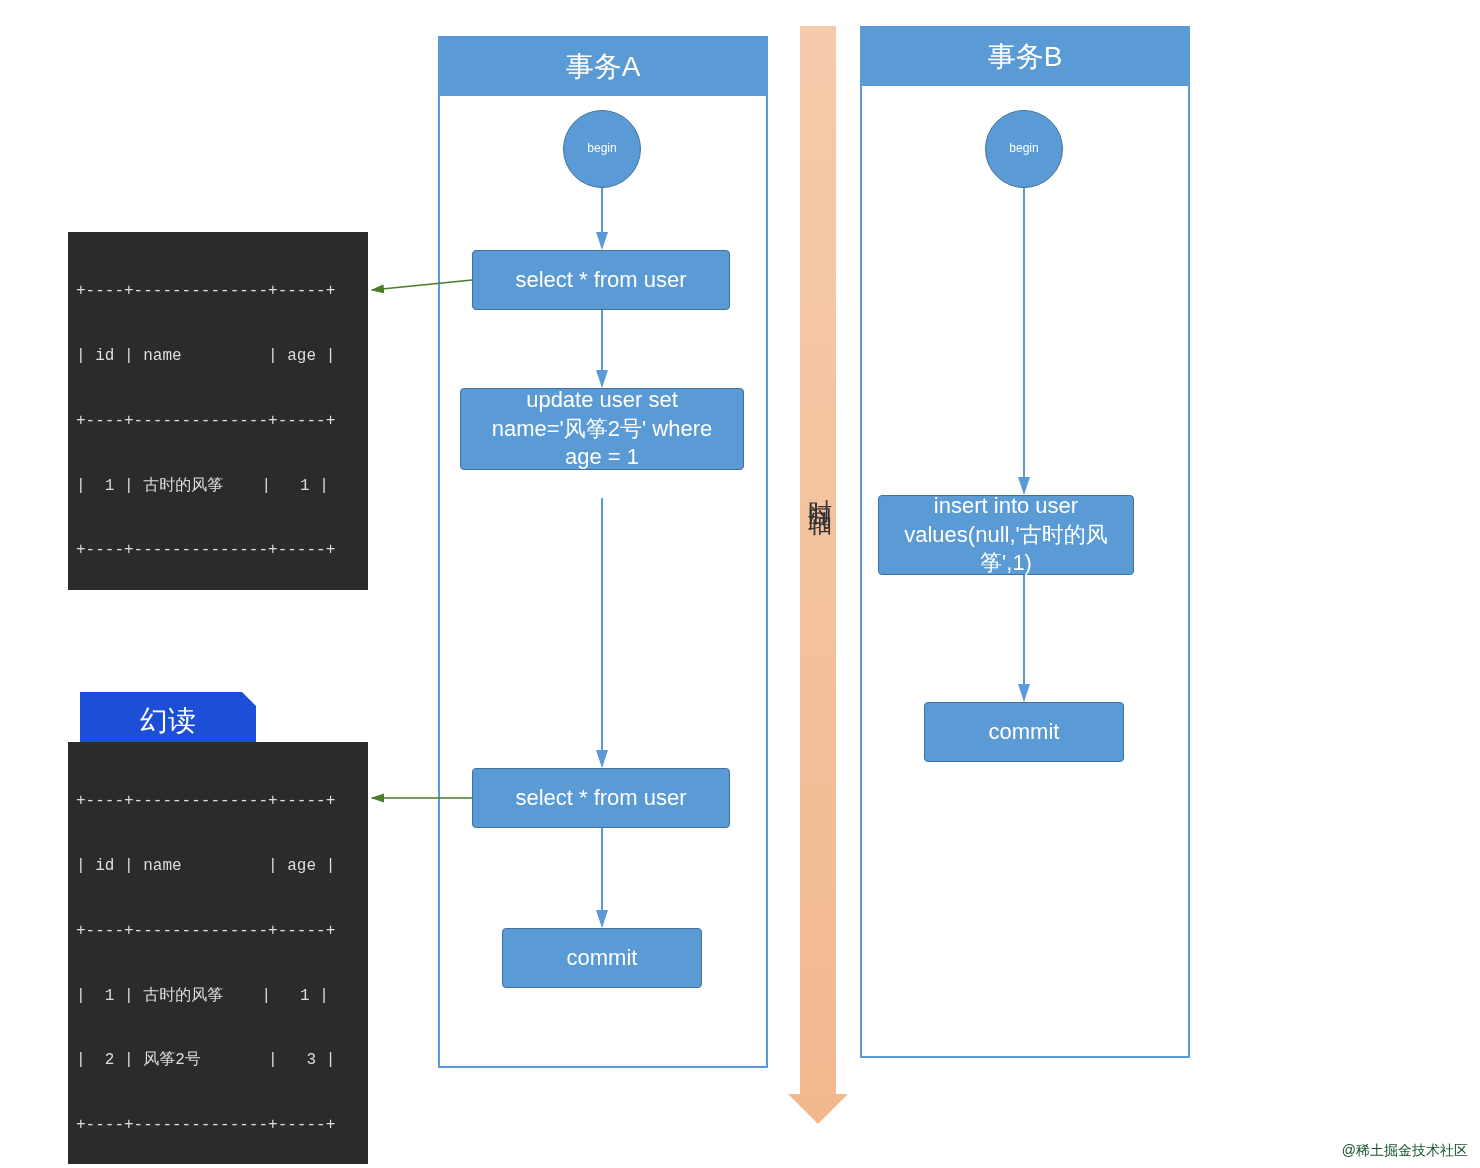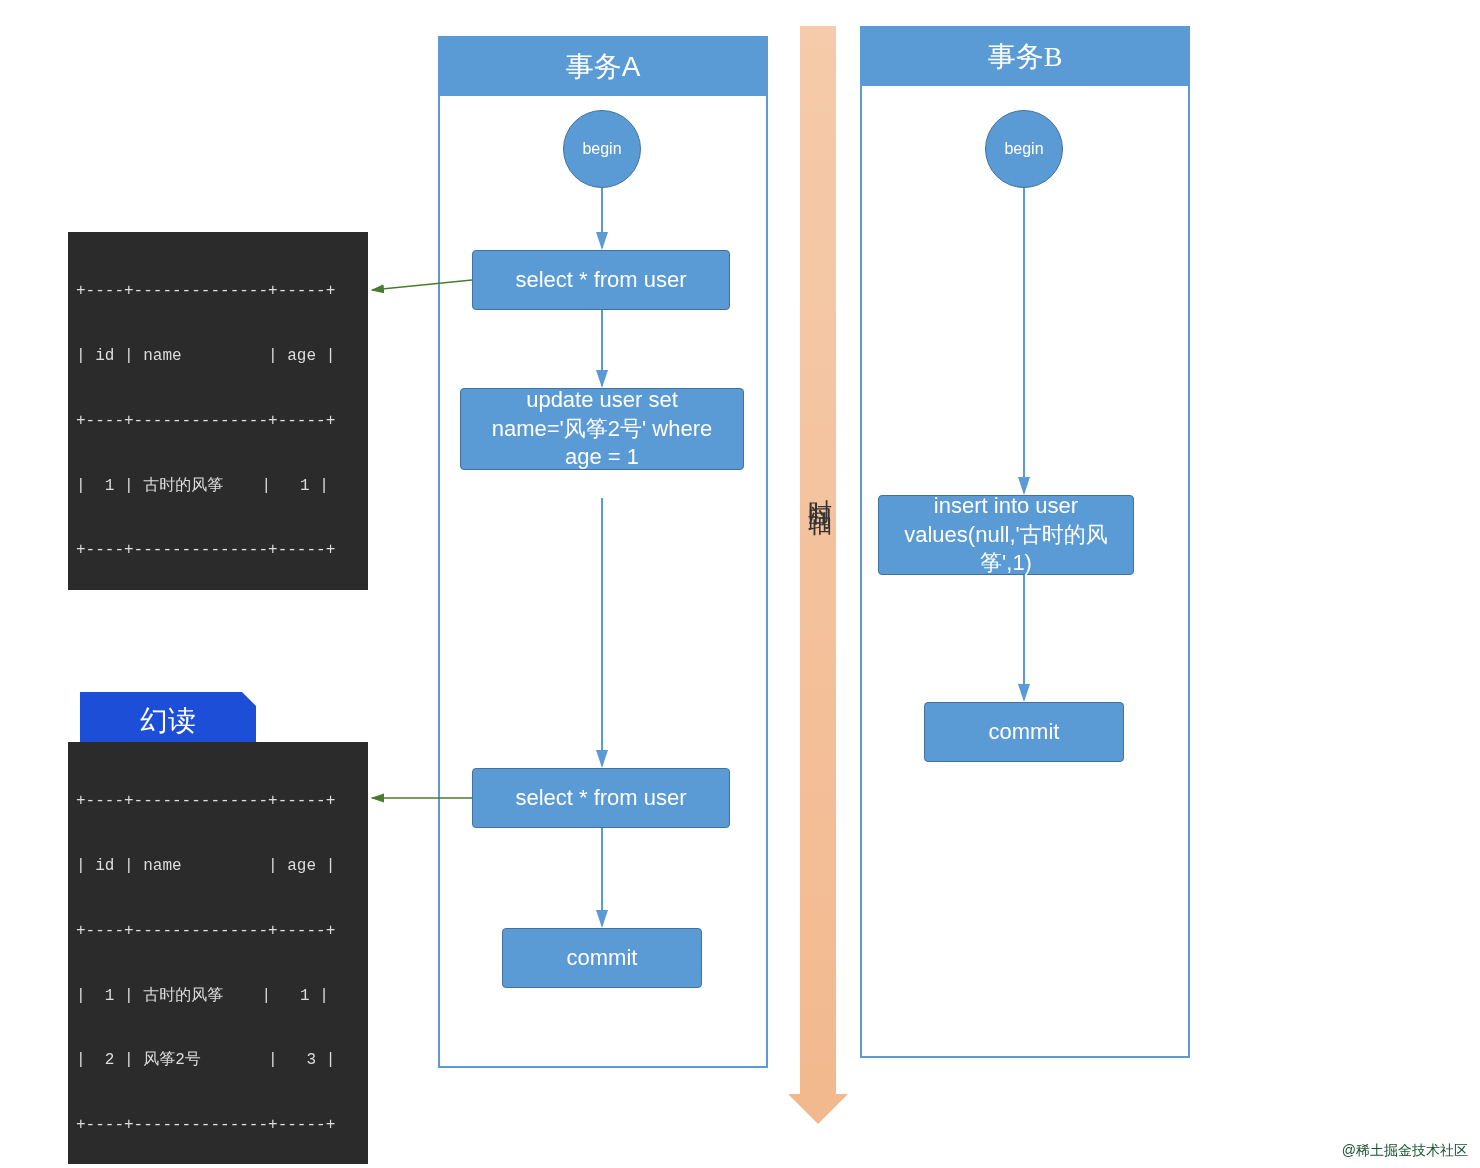--- a/index.html
+++ b/index.html
@@ -34,21 +34,21 @@
     justify-content: center;
     text-align: center;
     font-size: 22px;
     padding: 8px 16px;
     line-height: 1.3;
   }
   .node.circle {
     border-radius: 50%;
     width: 78px;
     height: 78px;
-    font-size: 16px;
+    font-size: 12px;
     padding: 0;
   }
   svg.connectors {
     position: absolute;
     top: 0; left: 0;
     width: 1480px;
     height: 1168px;
     pointer-events: none;
   }
   .time-axis {
@@ -109,21 +109,21 @@
 </head>
 <body>
 
 <div class="time-axis"></div>
 <div class="time-label">时间轴</div>
 
 <div class="tx-container" style="left:438px; top:36px; width:330px; height:1032px;">
   <div class="tx-header">事务A</div>
 </div>
 
-<div class="tx-container" style="left:860px; top:26px; width:330px; height:1032px;font-family:Liberation Serif, serif;">
+<div class="tx-container" style="left:860px; top:26px; width:330px; height:1032px;">
   <div class="tx-header">事务B</div>
 </div>
 
 <div class="node circle" style="left:563px; top:110px;">begin</div>
 <div class="node" style="left:472px; top:250px; width:258px; height:60px;">select * from user</div>
 <div class="node" style="left:460px; top:388px; width:284px; height:82px;">update user set name='风筝2号' where age = 1</div>
 <div class="node" style="left:472px; top:768px; width:258px; height:60px;">select * from user</div>
 <div class="node" style="left:502px; top:928px; width:200px; height:60px;">commit</div>
 
 <div class="node circle" style="left:985px; top:110px;">begin</div>

